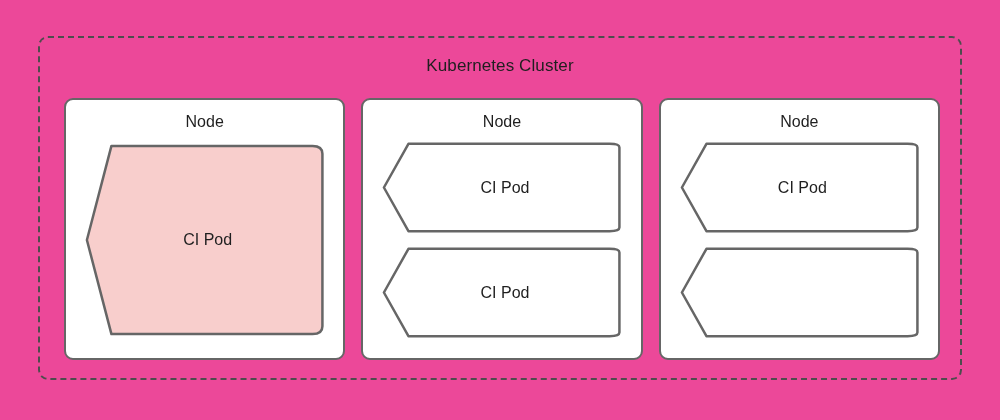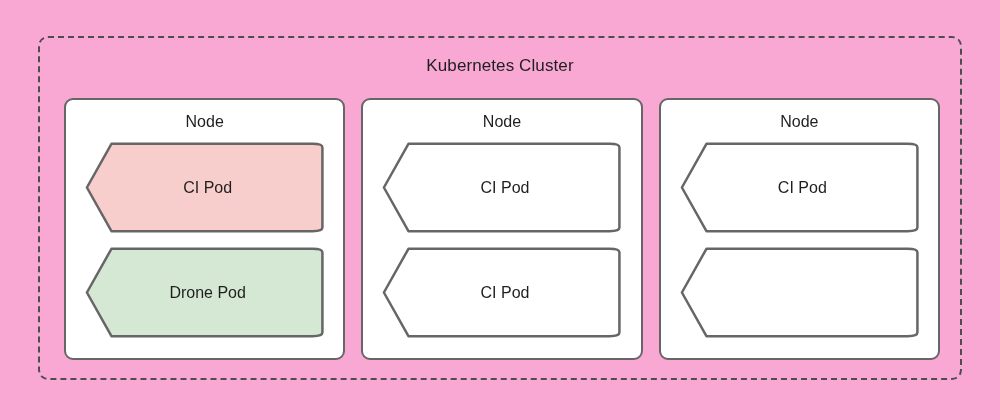--- a/index.html
+++ b/index.html
@@ -12,21 +12,21 @@
     height: 420px;
     font-family: "Liberation Sans", sans-serif;
     color: #1f1f1f;
     overflow: hidden;
   }
 
   #canvas {
     position: relative;
     width: 1000px;
     height: 420px;
-    background: #f9a8d4;
+    background: #ec4899;
   }
 
   
   .cluster {
     position: absolute;
     left: 38px;
     top: 36px;
     width: 924px;
     height: 344px;
     box-sizing: border-box;
@@ -144,26 +144,20 @@
         <div class="node-title">Node</div>
         <div class="pods">
 
           <div class="pod">
             <svg class="pod-svg" viewBox="0 0 100 100" preserveAspectRatio="none">
               <path class="pod-shape" id="shape-1-1" d="M 12,2 L 94,2 Q 98,2 98,6 L 98,94 Q 98,98 94,98 L 12,98 L 2,50 Z" fill="#f8cecc" stroke="#666666"></path>
             </svg>
             <span class="pod-label">CI Pod</span>
           </div>
 
-          <div class="pod">
-            <svg class="pod-svg" viewBox="0 0 100 100" preserveAspectRatio="none">
-              <path class="pod-shape" id="shape-1-2" d="M 12,2 L 94,2 Q 98,2 98,6 L 98,94 Q 98,98 94,98 L 12,98 L 2,50 Z" fill="#d5e8d4" stroke="#666666"></path>
-            </svg>
-            <span class="pod-label">Drone Pod</span>
-          </div>
 
         </div>
       </div>
 
       <div class="node" style="border-color: rgb(102, 102, 102);">
         <div class="node-title">Node</div>
         <div class="pods">
 
           <div class="pod">
             <svg class="pod-svg" viewBox="0 0 100 100" preserveAspectRatio="none">

